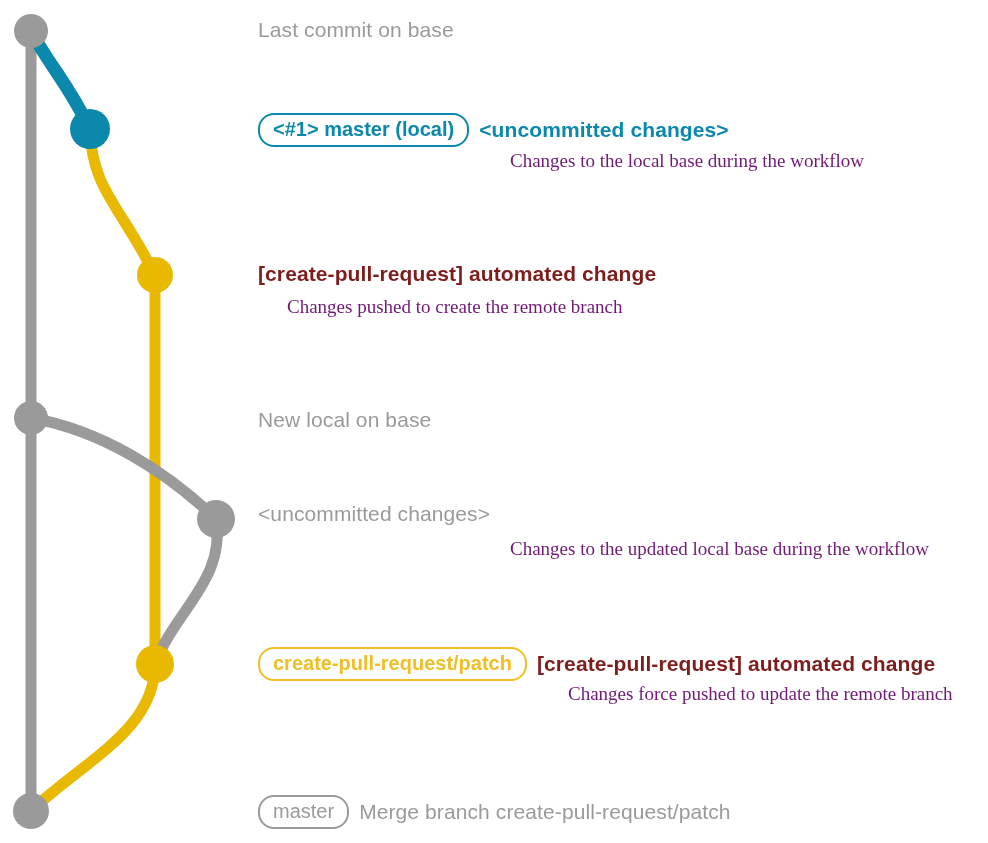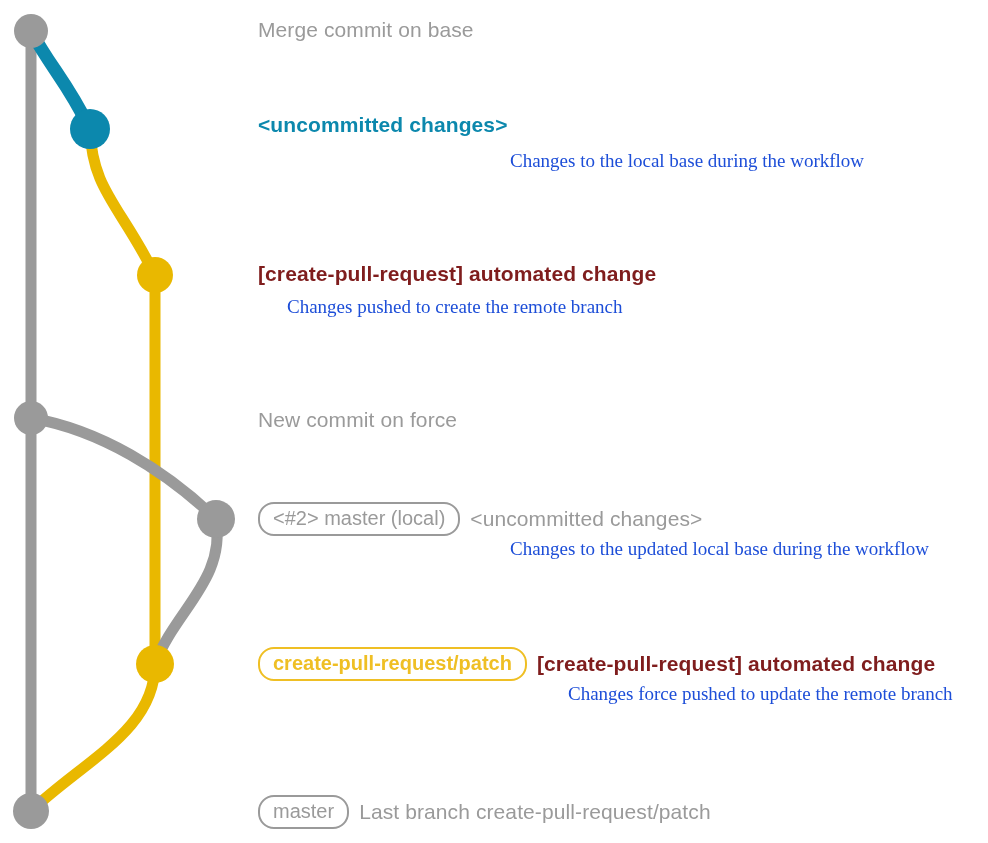--- a/index.html
+++ b/index.html
@@ -41,21 +41,21 @@
     line-height: 1.05;
     font-weight: 700;
   }
   .pill-plain {
     font-weight: 400;
   }
   .desc {
     position: absolute;
     font-family: "Liberation Serif", serif;
     font-size: 19px;
-    color: #1d4ed8;
+    color: #701a75;
     white-space: nowrap;
   }
   .c-gray  { color: #9a9a9a; }
   .c-teal  { color: #0c88ad; }
   .c-gold  { color: #7f1d1d; }
   .c-goldlight { color: #efbf24; }
   .bold { font-weight: 700; }
 </style>
 </head>
 <body>
@@ -77,45 +77,45 @@
   <circle cx="31" cy="31" r="17" fill="#9a9a9a"></circle>
   <circle cx="90" cy="129" r="20" fill="#0c88ad"></circle>
   <circle cx="155" cy="275" r="18" fill="#e9b800"></circle>
   <circle cx="31" cy="418" r="17" fill="#9a9a9a"></circle>
   <circle cx="216" cy="519" r="19" fill="#9a9a9a"></circle>
   <circle cx="155" cy="664" r="19" fill="#e9b800"></circle>
   <circle cx="31" cy="811" r="18" fill="#9a9a9a"></circle>
 </svg>
 
 <div class="row" style="left:258px; top:18px;">
-  <span class="title c-gray">Merge commit on base</span>
+  <span class="title c-gray">Last commit on base</span>
 </div>
 
 <div class="row" style="left:258px; top:113px;">
+  <span class="pill c-teal">&lt;#1&gt; master (local)</span>
   <span class="title c-teal bold">&lt;uncommitted changes&gt;</span>
 </div>
 <div class="desc" style="left:510px; top:150px;">Changes to the local base during the workflow</div>
 
 <div class="row" style="left:258px; top:262px;">
   <span class="title c-gold bold">[create-pull-request] automated change</span>
 </div>
 <div class="desc" style="left:271px; top:296px;margin-left:16px;">Changes pushed to create the remote branch</div>
 
 <div class="row" style="left:258px; top:408px;">
-  <span class="title c-gray">New commit on force</span>
+  <span class="title c-gray">New local on base</span>
 </div>
 
 <div class="row" style="left:258px; top:502px;">
-  <span class="pill pill-plain c-gray">&lt;#2&gt; master (local)</span>
   <span class="title c-gray">&lt;uncommitted changes&gt;</span>
 </div>
 <div class="desc" style="left:510px; top:538px;">Changes to the updated local base during the workflow</div>
 
 <div class="row" style="left:258px; top:647px;">
   <span class="pill c-goldlight">create-pull-request/patch</span>
   <span class="title c-gold bold">[create-pull-request] automated change</span>
 </div>
 <div class="desc" style="left:568px; top:683px;">Changes force pushed to update the remote branch</div>
 
 <div class="row" style="left:258px; top:795px;text-align:center;">
   <span class="pill pill-plain c-gray">master</span>
-  <span class="title c-gray">Last branch create-pull-request/patch</span>
+  <span class="title c-gray">Merge branch create-pull-request/patch</span>
 </div>
 
 </body></html>

